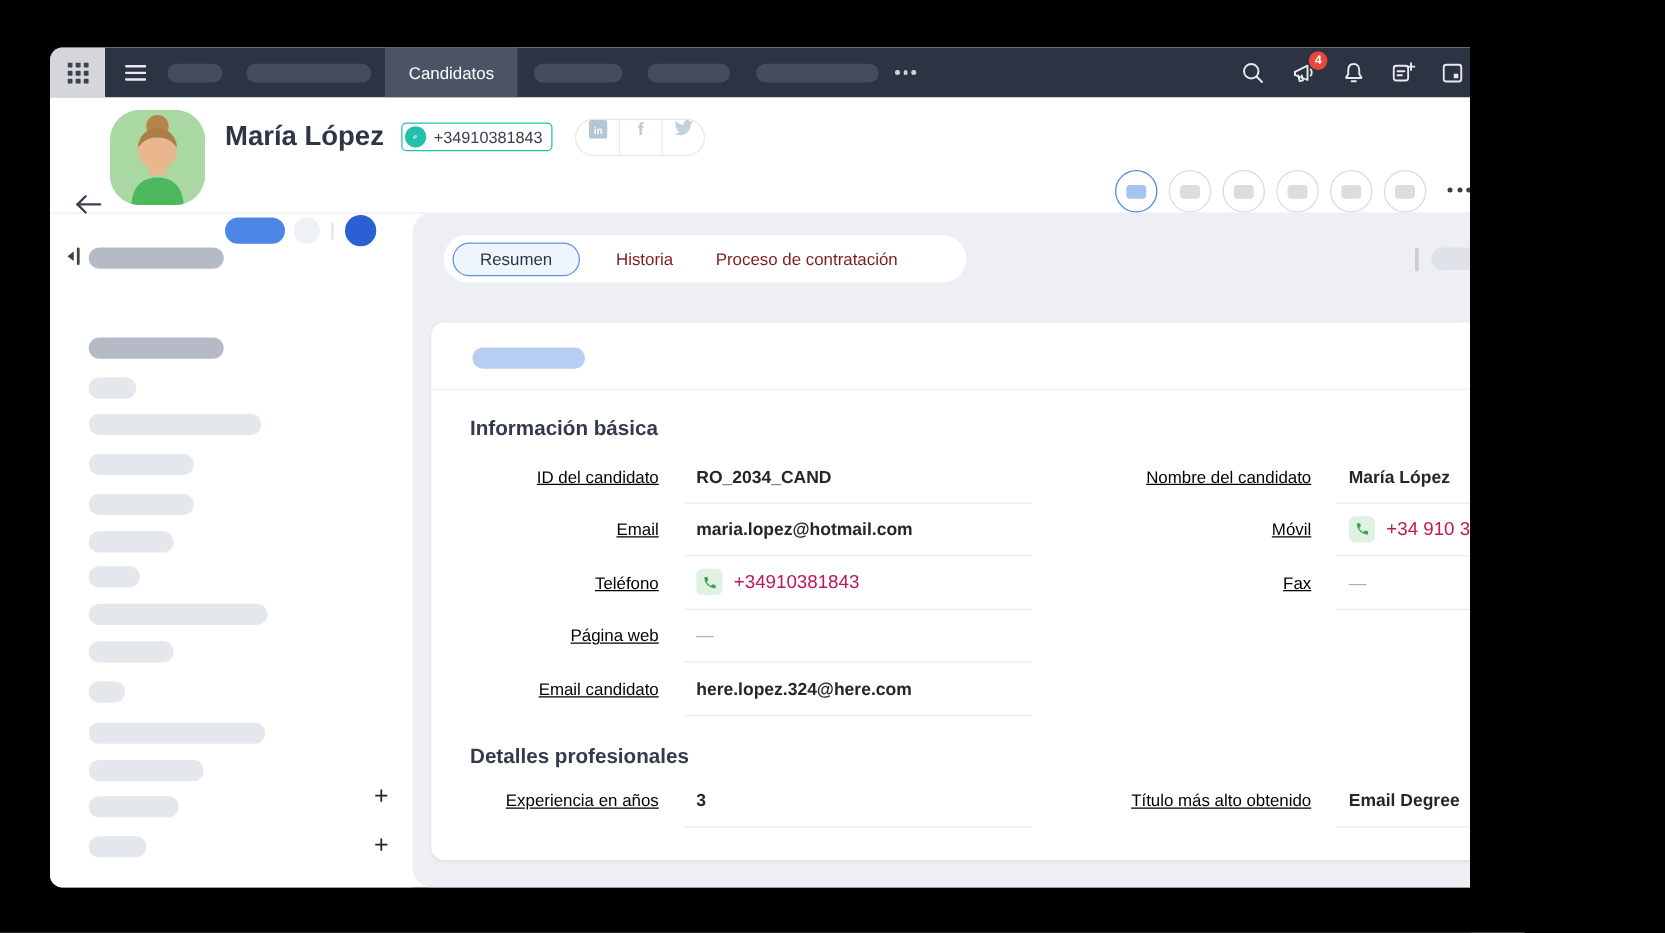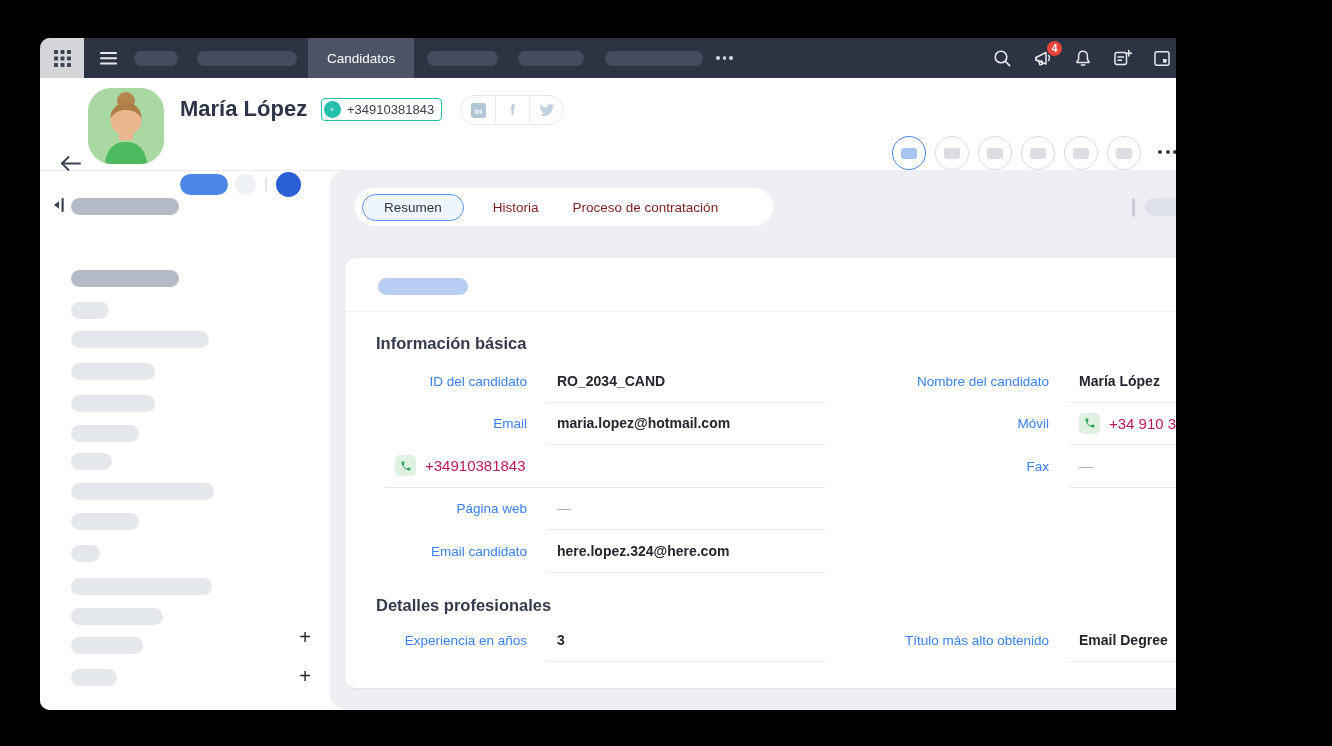--- a/index.html
+++ b/index.html
@@ -32,21 +32,21 @@
   
   .header{position:absolute;top:40px;left:0;right:0;height:92px;background:#fff;box-shadow:0 1px 0 #eceef2;z-index:2;}
   .back-btn{position:absolute;left:19px;top:77px;cursor:pointer;display:flex;}
   .h-avatar{position:absolute;left:48px;top:10px;width:76px;height:76px;border-radius:24px;overflow:hidden;background:#a9d8a3;}
   .h-name{position:absolute;left:140px;top:18px;font-size:22px;font-weight:600;color:#2d3547;}
   .h-badge{position:absolute;left:281px;top:20px;height:23px;border:1.5px solid #23c1ac;border-radius:4px;
            display:flex;align-items:center;background:#fff;cursor:pointer;}
   .sync-circle{width:17px;height:17px;border-radius:50%;background:#23c1ac;margin-left:2px;display:flex;align-items:center;justify-content:center;flex:none;}
   .h-badge span{padding:0 7px 0 6px;font-size:13px;color:#39404e;font-weight:500;white-space:nowrap;}
   .h-social{position:absolute;left:420px;top:17px;height:30px;border:1px solid #e4e9ef;border-radius:15px;display:flex;align-items:center;background:#fff;}
-  .soc{width:34px;height:100%;display:flex;align-items:center;justify-content:center;cursor:pointer;}
+  .soc{width:34px;height:100%;display:flex;align-items:flex-start;justify-content:center;cursor:pointer;}
   .soc + .soc{border-left:1px solid #e9edf2;}
   .fb-glyph{font-size:14px;font-weight:700;color:#b8c9d7;line-height:1;}
   .h-skelrow{position:absolute;left:140px;top:94px;display:flex;align-items:center;}
   .sk-bluepill{width:48px;height:21px;border-radius:11px;background:#4d87e6;}
   .sk-circle{width:21px;height:21px;border-radius:50%;background:#eef1f5;margin-left:7px;}
   .sk-vdiv{width:2px;height:14px;background:#e3e6eb;margin-left:9px;border-radius:1px;}
   .sk-bluecircle{width:25px;height:25px;border-radius:50%;background:#2b5fd6;margin-left:9px;}
   .circle-btn{position:absolute;top:58px;width:34px;height:34px;border-radius:50%;border:1.5px solid #d7dbe1;
               display:flex;align-items:center;justify-content:center;cursor:pointer;background:#fff;}
   .circle-btn i{width:16px;height:11px;border-radius:3px;background:#dadde2;}
@@ -81,21 +81,21 @@
   .card-skel{position:absolute;left:33px;top:20px;width:90px;height:17px;border-radius:8.5px;background:#b7cdf2;}
   .card-div{position:absolute;left:0;right:0;top:53px;height:1px;background:#edeff3;}
   .sec-title{position:absolute;left:31px;font-size:16.5px;font-weight:700;color:#333a4b;}
   .st1{top:76px;} .st2{top:338px;}
   .col{position:absolute;display:flex;flex-direction:column;}
   .col-l{left:20px;top:102px;width:460px;}
   .col-r{left:504px;top:102px;width:430px;}
   .col-l2{left:20px;top:361px;width:460px;}
   .col-r2{left:504px;top:361px;width:430px;}
   .frow{display:flex;align-items:stretch;height:42.5px;}
-  .flabel{width:162px;text-align:right;font-size:13.5px;color:#3b82f6;display:flex;align-items:center;justify-content:flex-end;flex:none;}
+  .flabel{width:162px;text-align:right;font-size:13.5px;color:#000000;display:flex;align-items:center;justify-content:flex-end;flex:none;text-decoration:underline;}
   .col-r .flabel,.col-r2 .flabel{width:200px;}
   .fval{flex:1;margin-left:20px;border-bottom:1px solid #e8ebef;display:flex;align-items:center;
         padding-left:10px;font-size:14px;font-weight:700;color:#23262f;}
   .fval.phone{font-weight:500;font-size:15px;color:#be185d;gap:9px;cursor:pointer;}
   .fval.empty{font-weight:400;font-size:14px;color:#a9aeb8;}
   .phone-ic{width:21px;height:21px;border-radius:5px;background:#def1e2;display:flex;align-items:center;justify-content:center;flex:none;}
 </style>
 </head>
 <body>
 
@@ -326,20 +326,21 @@
         <div class="col col-l">
           <div class="frow">
             <div class="flabel">ID del candidato</div>
             <div class="fval">RO_2034_CAND</div>
           </div>
           <div class="frow">
             <div class="flabel">Email</div>
             <div class="fval">maria.lopez@hotmail.com</div>
           </div>
           <div class="frow">
+            <div class="flabel">Teléfono</div>
             <div class="fval phone">
               <span class="phone-ic">
                 <svg width="12" height="12" viewBox="0 0 24 24" fill="#36a355">
                       <path d="M6.6 10.8c1.4 2.8 3.8 5.1 6.6 6.6l2.2-2.2c.3-.3.7-.4 1-.2 1.1.4 2.3.6 3.6.6.6 0 1 .4 1 1V20c0 .6-.4 1-1 1C10.6 21 3 13.4 3 4c0-.6.4-1 1-1h3.5c.6 0 1 .4 1 1 0 1.2.2 2.4.6 3.6.1.3 0 .7-.2 1l-2.3 2.2z"></path>
                     </svg>
               </span>
               <span>+34910381843</span>
             </div>
           </div>
           <div class="frow">

